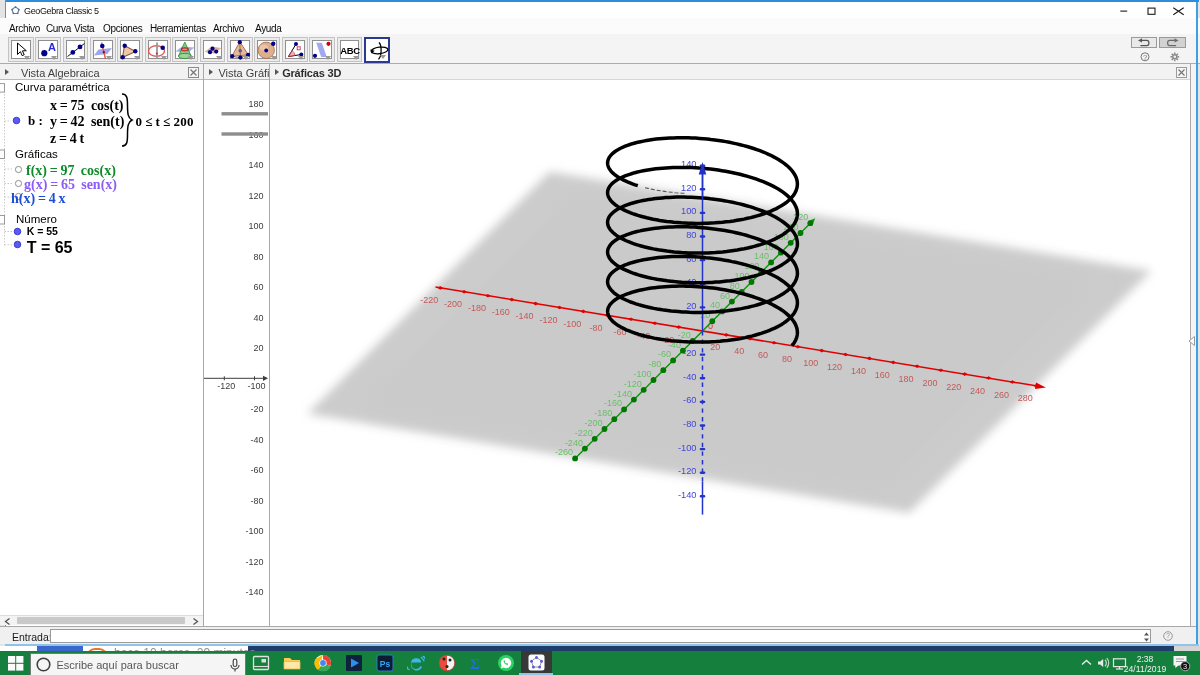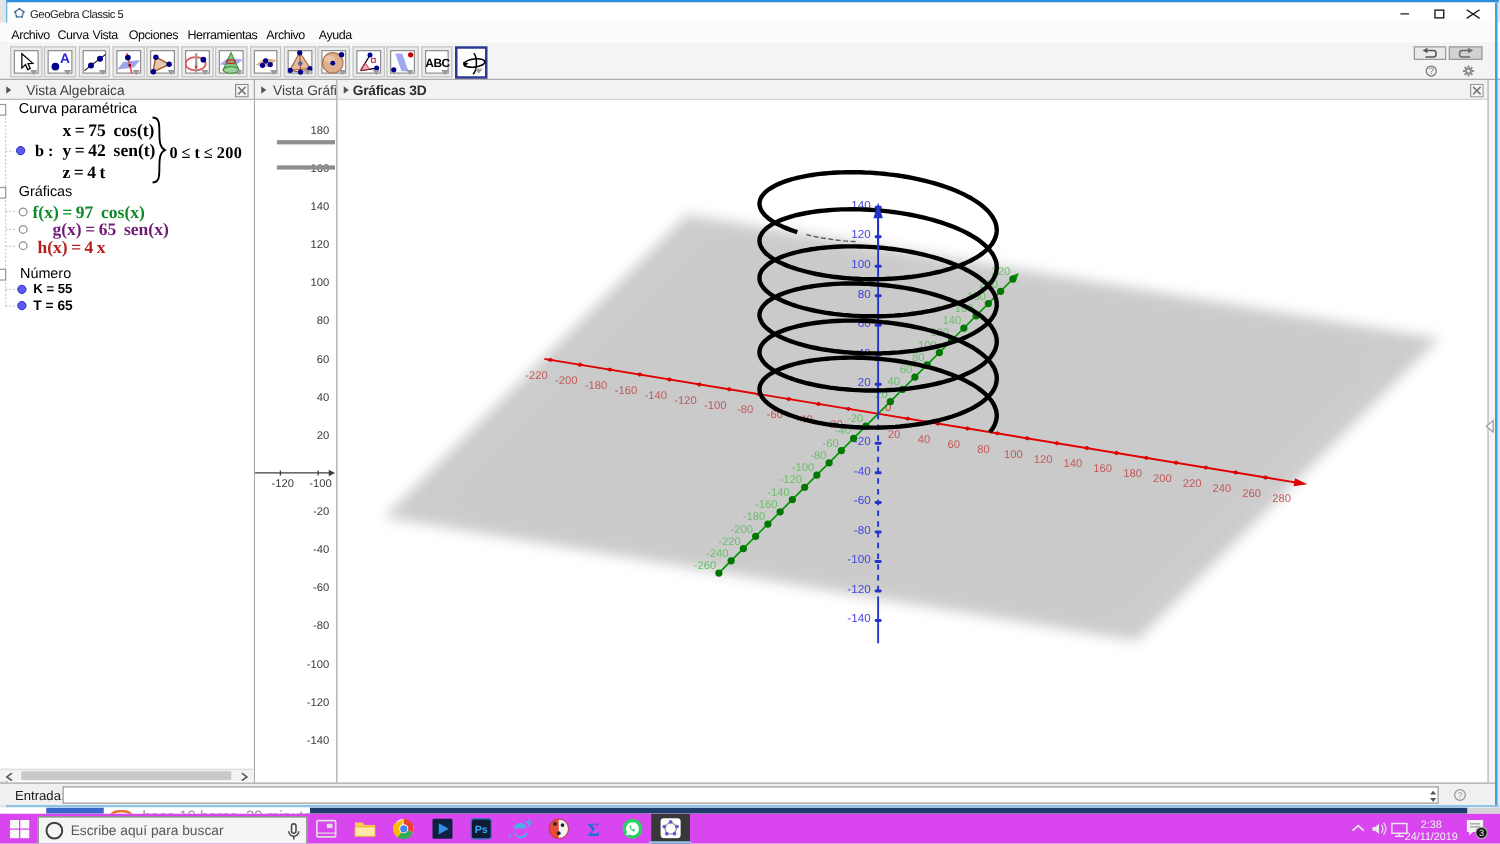--- a/index.html
+++ b/index.html
@@ -29,21 +29,21 @@
 .vline{width:1.2px;background:#a8a8a8}
 #entrada{left:0;top:626px;width:1196px;height:18.2px;background:#f0f0f0;border-top:1px solid #a8a8a8}
 #entrada .lab{position:absolute;left:12px;top:4px;font-size:10.5px;color:#1a1a1a}
 #entrada .field{position:absolute;left:49.5px;top:2.3px;width:1101px;height:14.2px;background:#fff;border:1px solid #9a9a9a}
 
 .alg{font-size:11.5px;color:#000}
 .mrow{position:absolute;font-family:"Liberation Serif",serif;font-weight:bold;font-size:14px;white-space:nowrap}
 
 #winbot{left:4.5px;top:644.2px;width:1194px;height:2.2px;background:#8fc4e8}
 #bgstrip{left:0;top:646.4px;width:1200px;height:4.9px;background:#fff;overflow:hidden}
-#taskbar{left:0;top:651.3px;width:1200px;height:23.7px;background:#d946ef;overflow:hidden}
+#taskbar{left:0;top:651.3px;width:1200px;height:23.7px;background:#15803d;overflow:hidden}
 #search{position:absolute;left:29.5px;top:1.3px;width:216px;height:23px;background:#f5f5f5;border:1px solid #777}
 #search .txt{position:absolute;left:26px;top:5px;font-size:11px;color:#575757}
 .tray{color:#f0f0f0}
 </style></head>
 <body>
 <div class="abs" style="left:0;top:0;width:4.5px;height:651.3px;background:#e4e4e4"></div>
 <div class="abs" style="left:1198.2px;top:0;width:1.8px;height:651.3px;background:#e4e4e4"></div>
 <div class="abs" id="topborder"></div>
 <div class="abs" style="left:4.5px;top:0;width:1.6px;height:646px;background:#3da0e0"></div>
 <div class="abs" id="titlebar">
@@ -300,34 +300,34 @@
     </svg>
  <span class="mrow" style="left:135.5px;top:34.0px;font-size:13px;letter-spacing:0.3px">0 ≤ t ≤ 200</span>
  <span class="abs alg" style="left:15px;top:68.9px">Gráficas</span>
  <svg class="abs" style="left:13.5px;top:85.0px" width="9" height="9" viewBox="0 0 9 9">
       <circle cx="4.5" cy="4.5" r="3.1" fill="#fff" stroke="#8f8f8f" stroke-width="1"></circle>
     </svg>
  <span class="mrow" style="left:26px;top:83.7px;color:#0e8a28">f(x) = 97  cos(x)</span>
  <svg class="abs" style="left:13.5px;top:99.2px" width="9" height="9" viewBox="0 0 9 9">
       <circle cx="4.5" cy="4.5" r="3.1" fill="#fff" stroke="#8f8f8f" stroke-width="1"></circle>
     </svg>
- <span class="mrow" style="left:42px;top:97.9px;color:#701a75">g(x) = 65  sen(x)</span>
+ <span class="mrow" style="left:24px;top:97.9px;color:#8b5cf6">g(x) = 65  sen(x)</span>
  <svg class="abs" style="left:13.5px;top:112.6px" width="9" height="9" viewBox="0 0 9 9">
       <circle cx="4.5" cy="4.5" r="3.1" fill="#fff" stroke="#8f8f8f" stroke-width="1"></circle>
     </svg>
- <span class="mrow" style="left:30px;top:111.2px;color:#b91c1c">h(x) = 4 x</span>
+ <span class="mrow" style="left:11px;top:111.2px;color:#1d4ed8">h(x) = 4 x</span>
  <span class="abs alg" style="left:16px;top:133.9px">Número</span>
  <svg class="abs" style="left:13px;top:147.2px" width="9" height="9" viewBox="0 0 9 9">
       <circle cx="4.5" cy="4.5" r="3.3" fill="#5b5bf0" stroke="#2929c8" stroke-width="0.8"></circle>
     </svg>
  <span class="abs" style="left:26.7px;top:145.9px;font-size:10.5px;font-weight:bold">K = 55</span>
  <svg class="abs" style="left:13px;top:160.4px" width="9" height="9" viewBox="0 0 9 9">
       <circle cx="4.5" cy="4.5" r="3.3" fill="#5b5bf0" stroke="#2929c8" stroke-width="0.8"></circle>
     </svg>
- <span class="abs" style="left:26.7px;top:159.1px;font-size:11px;font-weight:bold">T = 65</span>
+ <span class="abs" style="left:26.7px;top:159.1px;font-size:16px;font-weight:bold">T = 65</span>
 
  <div class="abs" style="left:0;top:535.2px;width:203px;height:10px;background:#f3f3f3;border-top:1px solid #dcdcdc">
   <svg class="abs" style="left:4px;top:2px" width="8" height="7" viewBox="0 0 8 7">
         <path d="M5.5 0.5 L1.5 3.5 L5.5 6.5" fill="none" stroke="#555" stroke-width="1.3"></path>
       </svg>
   <div class="abs" style="left:17px;top:1.5px;width:168px;height:7.2px;background:#c9c9c9;border-radius:1px"></div>
   <svg class="abs" style="left:191px;top:2px" width="8" height="7" viewBox="0 0 8 7">
         <path d="M2.5 0.5 L6.5 3.5 L2.5 6.5" fill="none" stroke="#555" stroke-width="1.3"></path>
       </svg>
  </div>

